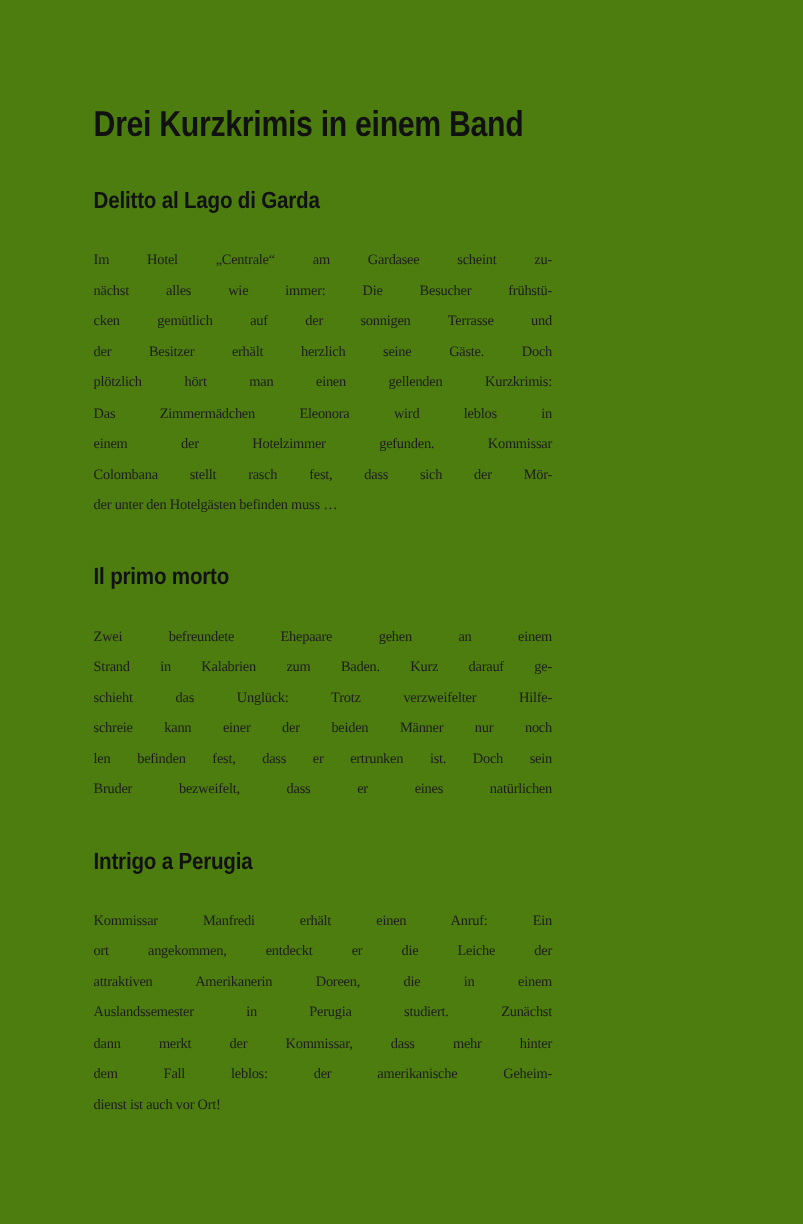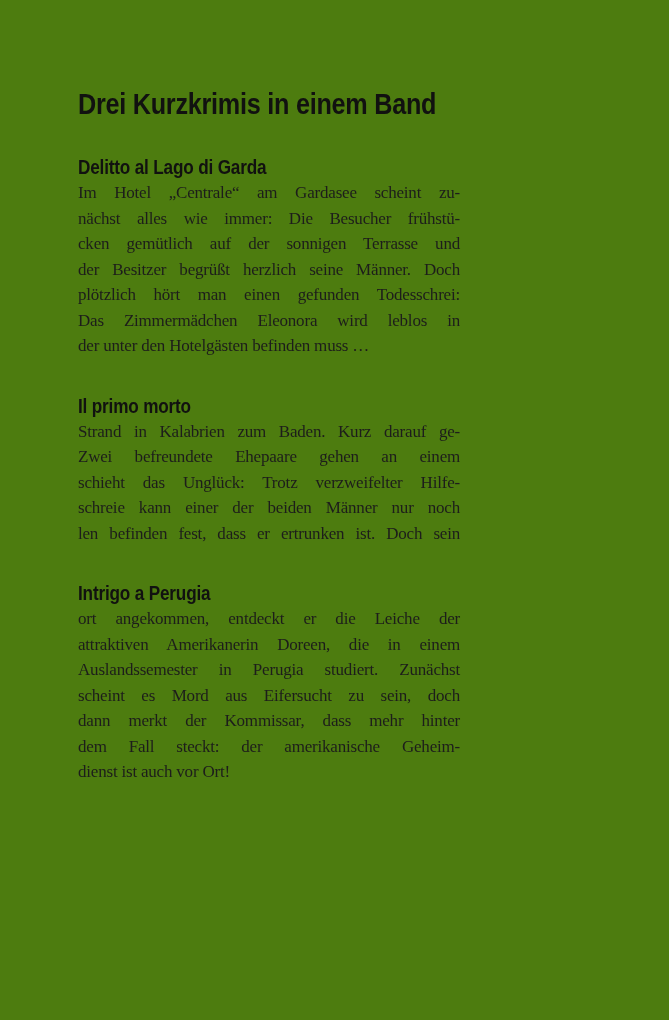--- a/index.html
+++ b/index.html
@@ -40,24 +40,25 @@
     font-size: 19.5px;
     line-height: 26px;
     color: #111110;
     letter-spacing: -0.2px;
     white-space: nowrap;
     transform: scaleX(0.88);
     transform-origin: left center;
   }
   .story-paragraph {
     font-family: "Liberation Serif", serif;
-    font-size: 17px;
+    font-size: 12px;
     line-height: 25.5px;
     color: #1d1d1b;
     letter-spacing: -0.2px;
+    margin-top: 24px;
   }
   .story-paragraph .line {
     text-align: justify;
     text-align-last: justify;
   }
   .story-paragraph .line.last {
     text-align-last: left;
     font-family: Liberation Serif, serif;
   }
 </style>
@@ -68,45 +69,48 @@
   <div class="content">
 
     <div class="title">Drei Kurzkrimis in einem Band</div>
 
     <div class="section">
       <div class="section-heading">Delitto al Lago di Garda</div>
       <div class="story-paragraph">
           <div class="line">Im Hotel „Centrale“ am Gardasee scheint zu-</div>
           <div class="line">nächst alles wie immer: Die Besucher frühstü-</div>
           <div class="line">cken gemütlich auf der sonnigen Terrasse und</div>
-          <div class="line">der Besitzer begrüßt herzlich seine Männer. Doch</div>
-          <div class="line">plötzlich hört man einen gefunden Todesschrei:</div>
+          <div class="line">der Besitzer erhält herzlich seine Gäste. Doch</div>
+          <div class="line">plötzlich hört man einen gellenden Kurzkrimis:</div>
           <div class="line">Das Zimmermädchen Eleonora wird leblos in</div>
+          <div class="line">einem der Hotelzimmer gefunden. Kommissar</div>
+          <div class="line">Colombana stellt rasch fest, dass sich der Mör-</div>
           <div class="line last">der unter den Hotelgästen befinden muss …</div>
         </div>
     </div>
 
     <div class="section">
       <div class="section-heading">Il primo morto</div>
       <div class="story-paragraph">
+          <div class="line">Zwei befreundete Ehepaare gehen an einem</div>
           <div class="line">Strand in Kalabrien zum Baden. Kurz darauf ge-</div>
-          <div class="line">Zwei befreundete Ehepaare gehen an einem</div>
           <div class="line">schieht das Unglück: Trotz verzweifelter Hilfe-</div>
           <div class="line">schreie kann einer der beiden Männer nur noch</div>
           <div class="line">len befinden fest, dass er ertrunken ist. Doch sein</div>
+          <div class="line">Bruder bezweifelt, dass er eines natürlichen</div>
         </div>
     </div>
 
     <div class="section">
       <div class="section-heading">Intrigo a Perugia</div>
       <div class="story-paragraph">
+          <div class="line">Kommissar Manfredi erhält einen Anruf: Ein</div>
           <div class="line">ort angekommen, entdeckt er die Leiche der</div>
           <div class="line">attraktiven Amerikanerin Doreen, die in einem</div>
           <div class="line">Auslandssemester in Perugia studiert. Zunächst</div>
-          <div class="line">scheint es Mord aus Eifersucht zu sein, doch</div>
           <div class="line">dann merkt der Kommissar, dass mehr hinter</div>
-          <div class="line">dem Fall steckt: der amerikanische Geheim-</div>
+          <div class="line">dem Fall leblos: der amerikanische Geheim-</div>
           <div class="line last">dienst ist auch vor Ort!</div>
         </div>
     </div>
 
   </div>
 </div>
 
 </body></html>

